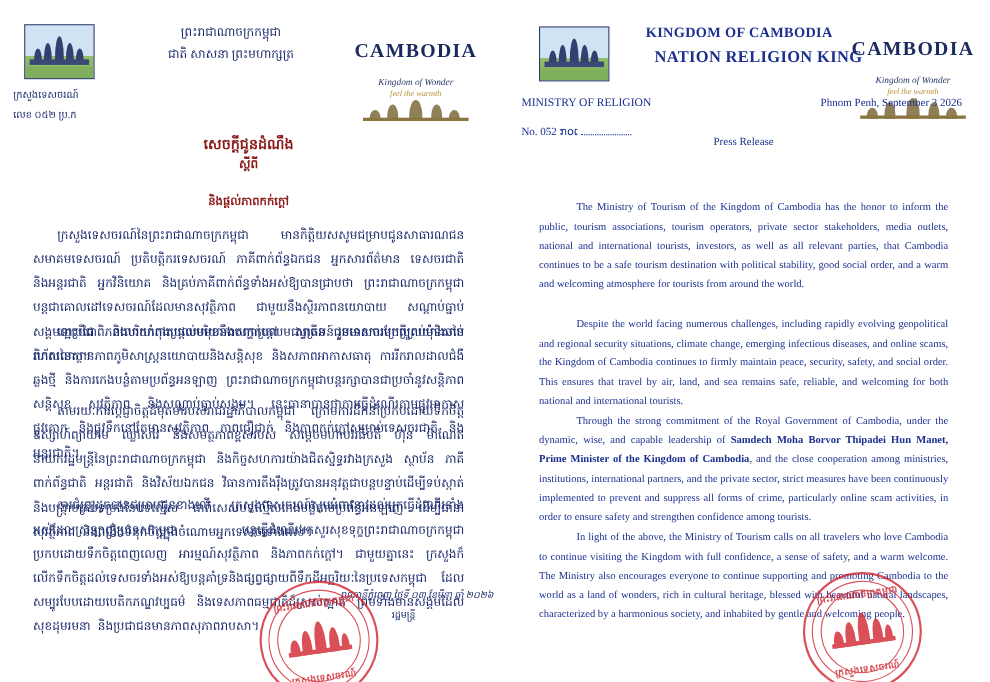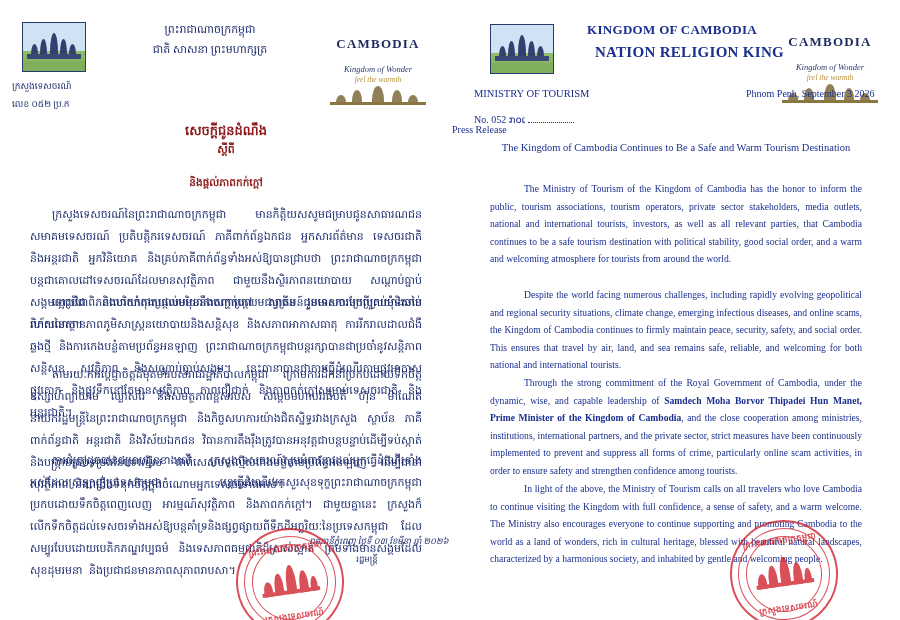--- a/index.html
+++ b/index.html
@@ -68,21 +68,21 @@
   }
   .emblem .water {
     position:absolute; left:0; right:0; bottom:0; height:10px;
     background:#7fae5c;
   }
 
   
   .cam-logo { position: absolute; width: 120px; text-align: center; }
   .cam-logo .cam-word {
     font-family: "Liberation Serif", serif;
-    font-size: 13px;
+    font-size: 18px;
     letter-spacing: 1.2px;
     color: #1b2a5e;
     font-weight: bold;
   }
   .cam-logo .cam-sub {
     font-family: "Liberation Serif", serif;
     font-style: italic;
     font-size: 8.5px;
     color: #2b3a6b;
     margin-top: 12px;
@@ -177,20 +177,21 @@
   }
   .en-place {
     position: absolute;
     color: #1a2f8f;
     font-family: "Liberation Serif", serif;
     font-size: 10px;
   }
   .en-pr {
     position: absolute;
     width: 100%;
+    text-align: center;
     color: #1a2f8f;
     font-family: "Liberation Serif", serif;
     font-size: 10px;
   }
   .en-subject {
     position: absolute;
     width: 100%;
     text-align: center;
     color: #1a2f8f;
     font-family: "Liberation Serif", serif;
@@ -367,38 +368,37 @@
       <div class="cam-temple">
         <div class="ct c1"></div>
           <div class="ct c2"></div>
           <div class="ct c3"></div>
         <div class="ct c4"></div>
           <div class="ct c5"></div>
           <div class="cbar"></div>
       </div>
     </div>
 
-    <div class="en-min" style="left:22px; top:88px;">MINISTRY OF TOURISM</div>
+    <div class="en-min" style="left:22px; top:88px;">MINISTRY OF RELIGION</div>
 
     <div class="en-no" style="left:22px; top:112px;">
       <span>No.</span>
       <span>052</span>
       <span>ກ໐ເ</span>
       <span class="dotline" style="width:46px;"></span>
     </div>
 
     <div class="en-place" style="left:294px; top:88px;">
       <span>Phnom Penh,</span>
       <span>September</span>
       <span>3</span>
       <span>2026</span>
     </div>
 
     <div class="en-pr" style="left:0; top:124px;">Press Release</div>
-    <div class="en-subject" style="left:0; top:142px;">The Kingdom of Cambodia Continues to Be a Safe and Warm Tourism Destination</div>
 
     <div class="en-para" style="left:38px; top:180px; width:372px;">The Ministry of Tourism of the Kingdom of Cambodia has the honor to inform the public, tourism associations, tourism operators, private sector stakeholders, media outlets, national and international tourists, investors, as well as all relevant parties, that Cambodia continues to be a safe tourism destination with political stability, good social order, and a warm and welcoming atmosphere for tourists from around the world.</div>
     <div class="en-para" style="left:38px; top:286px; width:372px;">Despite the world facing numerous challenges, including rapidly evolving geopolitical and regional security situations, climate change, emerging infectious diseases, and online scams, the Kingdom of Cambodia continues to firmly maintain peace, security, safety, and social order. This ensures that travel by air, land, and sea remains safe, reliable, and welcoming for both national and international tourists.</div>
     <div class="en-para" style="left:38px; top:374px; width:372px;">Through the strong commitment of the Royal Government of Cambodia, under the dynamic, wise, and capable leadership of <b>Samdech Moha Borvor Thipadei Hun Manet, Prime Minister of the Kingdom of Cambodia</b>, and the close cooperation among ministries, institutions, international partners, and the private sector, strict measures have been continuously implemented to prevent and suppress all forms of crime, particularly online scam activities, in order to ensure safety and strengthen confidence among tourists.</div>
     <div class="en-para" style="left:38px; top:480px; width:372px;">In light of the above, the Ministry of Tourism calls on all travelers who love Cambodia to continue visiting the Kingdom with full confidence, a sense of safety, and a warm welcome. The Ministry also encourages everyone to continue supporting and promoting Cambodia to the world as a land of wonders, rich in cultural heritage, blessed with beautiful natural landscapes, characterized by a harmonious society, and inhabited by gentle and welcoming people.</div>
 
     <div class="seal" style="left:278px; top:520px;">
       <div class="ring2"></div>
       <div class="inner"></div>
       <div class="toptext">ព្រះរាជាណាចក្រកម្ពុជា</div>

